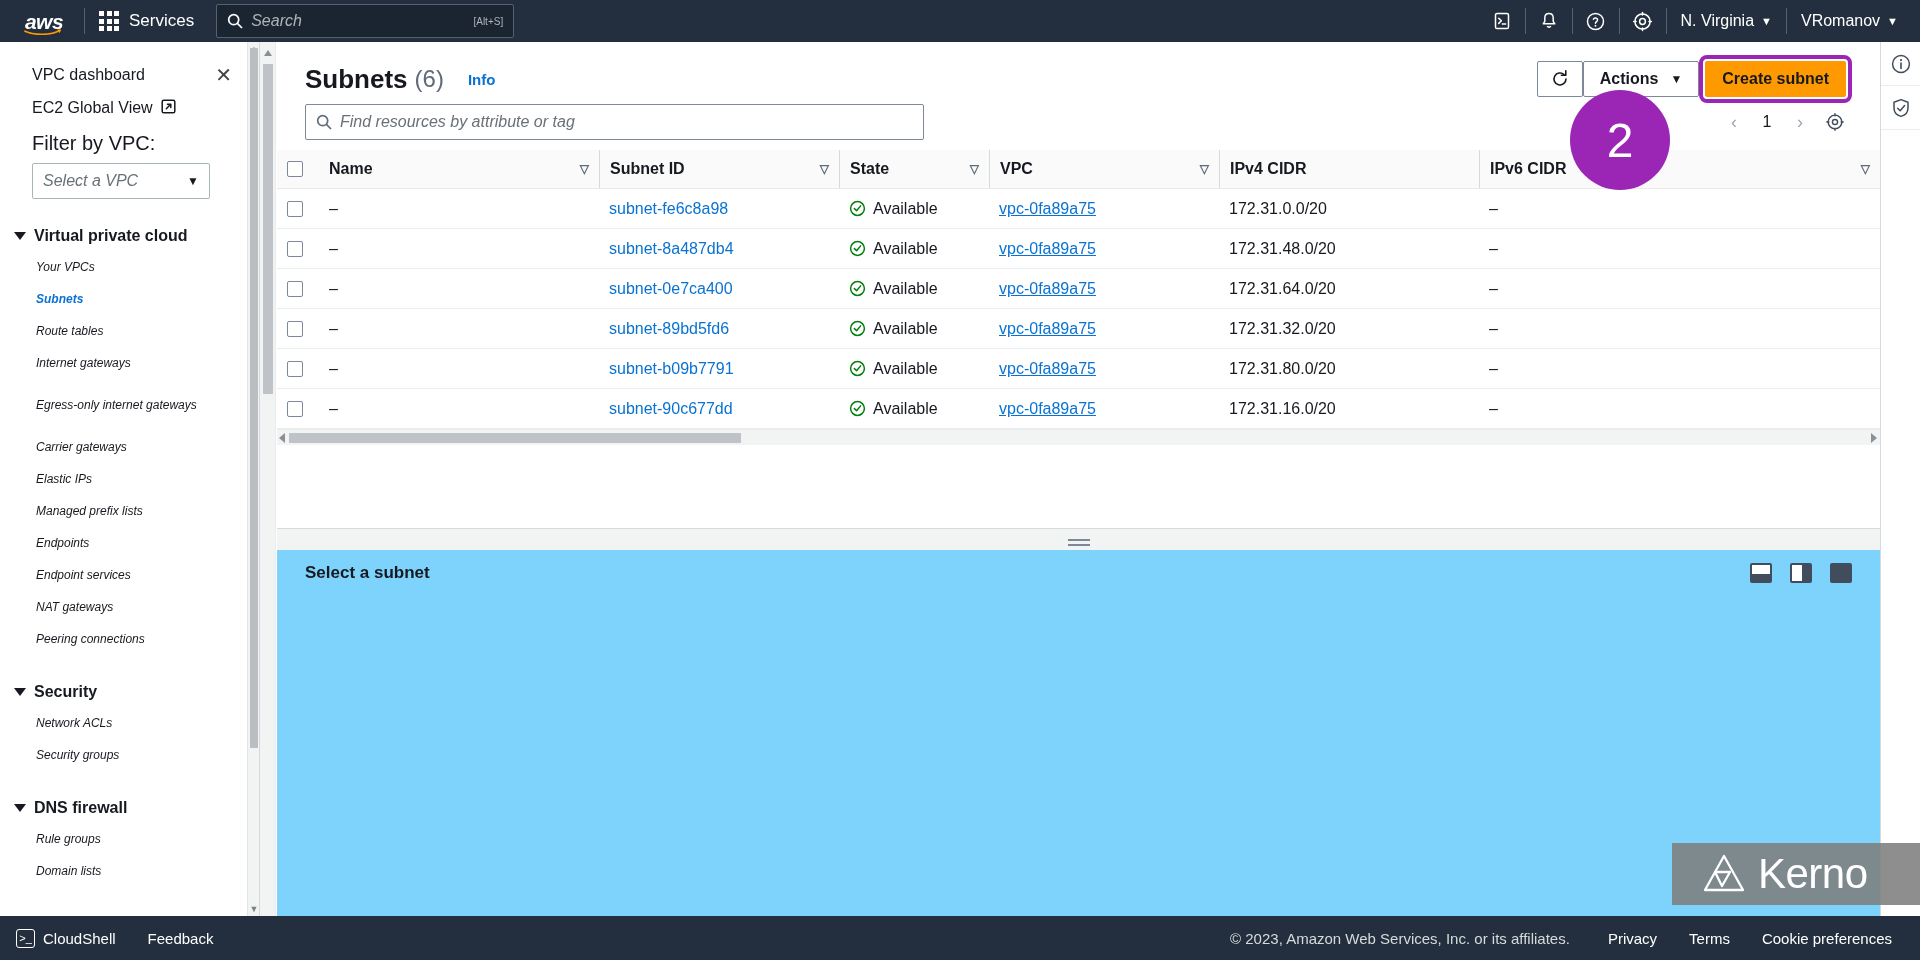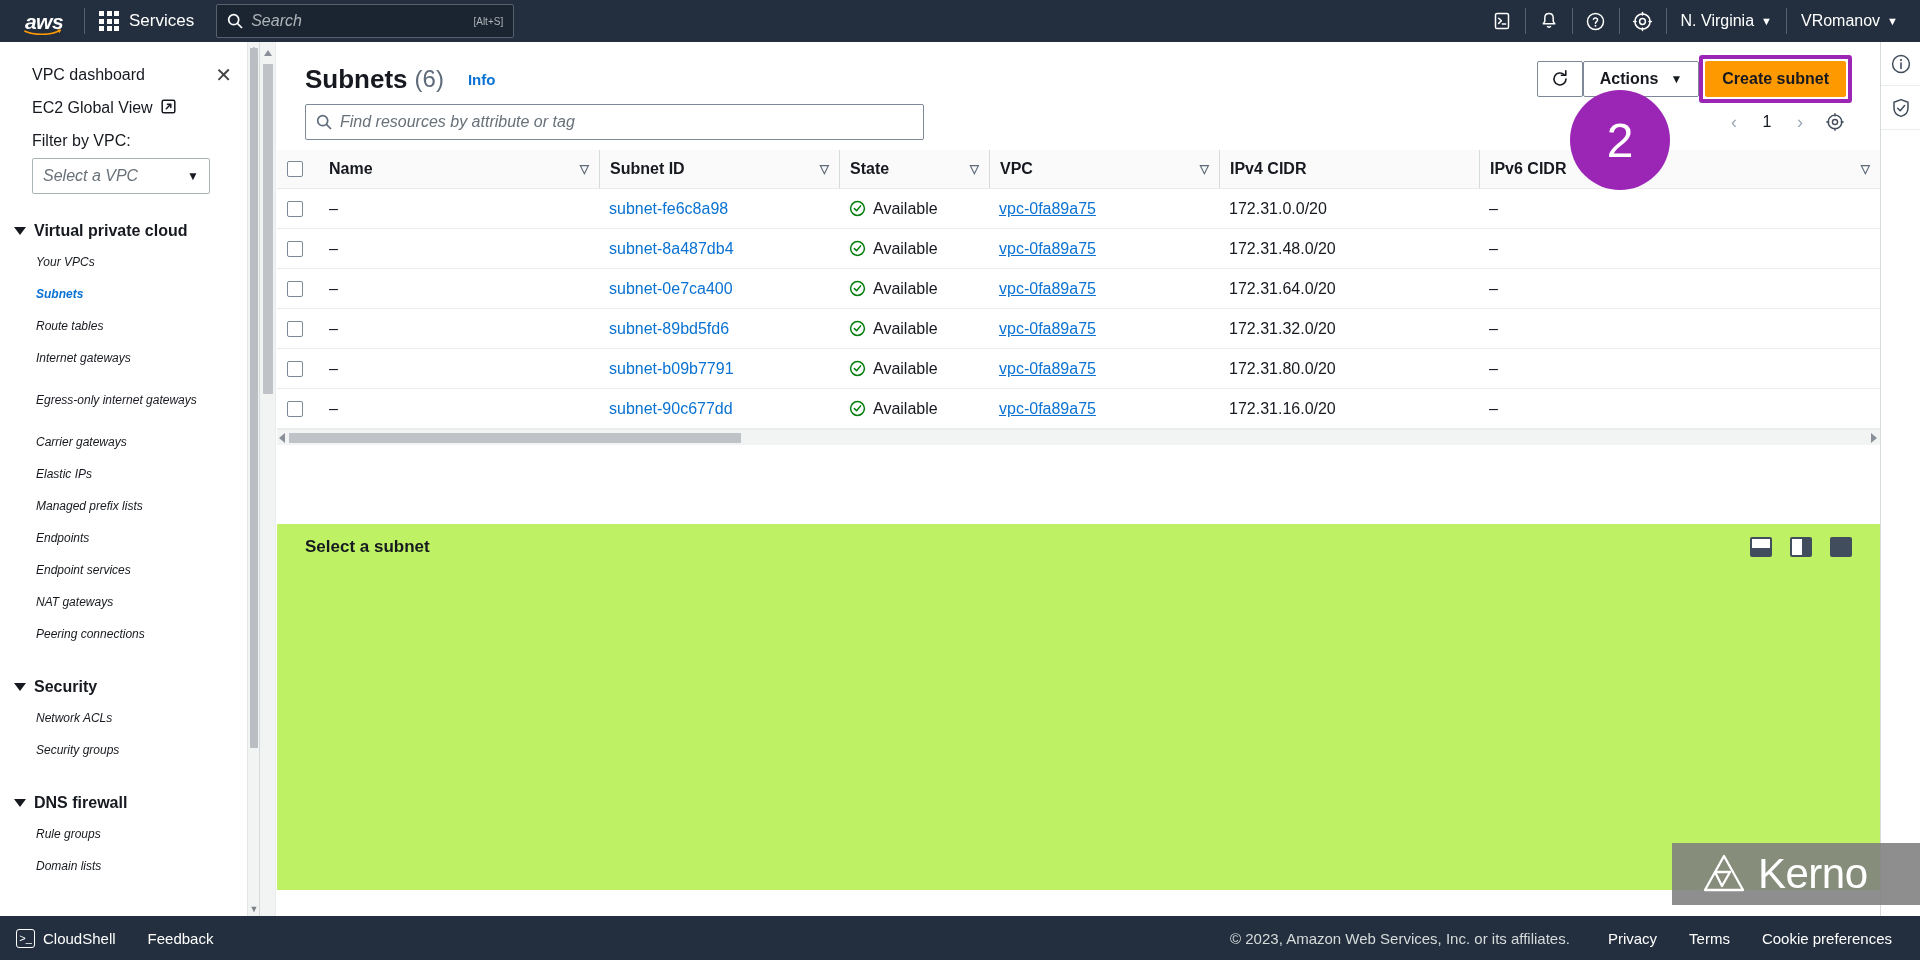--- a/index.html
+++ b/index.html
@@ -59,21 +59,21 @@
   #sidebar-inner { padding: 18px 0 20px 0; width: 258px; }
   .sb-top { padding: 0 20px 0 32px; font-size: 16px; color: #16191f;
     display: flex; align-items: center; justify-content: space-between;
     height: 30px; }
   .sb-link { color: #16191f; cursor: pointer; }
   .sb-close { cursor: pointer; color: #444; font-size: 20px; line-height: 1;
     padding: 2px 6px; }
   .sb-ec2 { padding: 4px 20px 0 32px; font-size: 16px; color: #16191f;
     height: 32px; display: flex; align-items: center; cursor: pointer; }
   .ext-ico { margin-left: 8px; }
-  .sb-filterlabel { padding: 10px 20px 4px 32px; font-size: 16px; color: #16191f; }
+  .sb-filterlabel { padding: 10px 20px 4px 32px; font-size: 20px; color: #16191f; }
   .sb-select {
     margin: 4px 20px 0 32px; width: 178px; height: 36px;
     border: 1px solid #aab7b8; border-radius: 2px; background: #fff;
     display: flex; align-items: center; justify-content: space-between;
     padding: 0 10px; cursor: pointer;
   }
   .sb-select .val { font-size: 16px; color: #687078; font-style: italic; }
   .sb-group {
     margin-top: 22px; padding: 0 20px 0 14px; font-size: 16px;
     font-weight: bold; color: #16191f; display: flex; align-items: center;
@@ -124,21 +124,21 @@
     height: 36px; border: 1px solid #7d8998; border-radius: 2px;
     background: #fff; color: #16191f; font-size: 16px; font-weight: bold;
     display: flex; align-items: center; justify-content: center;
     padding: 0 16px; cursor: pointer; font-family: inherit; white-space: nowrap;
   }
   .btn.icon-only { width: 46px; padding: 0; }
   .btn-primary {
     background: #ff9900; border: 1px solid #ff9900; color: #16191f;
     font-weight: bold;
   }
-  .highlight-box { border: 4px solid #9b26b6; border-radius: 3px;
+  .highlight-box { border: 4px solid #9b26b6; border-radius: 8px;
     padding: 2px; display: inline-flex; }
 
   .filter-row { padding: 6px 28px 0 28px; display: flex; align-items: center; }
   #find-input {
     width: 619px; height: 36px; border: 1px solid #7d8998; border-radius: 2px;
     display: flex; align-items: center; padding: 0 10px; background: #fff;
     cursor: text;
   }
   #find-input .ph { color: #687078; font-style: italic; font-size: 16px;
     margin-left: 8px; }
@@ -192,22 +192,22 @@
   #splitter {
     position: absolute; left: 0; top: 486px; width: 1603px; height: 22px;
     background: #f2f3f3; border-top: 1px solid #d5dbdb; display: flex;
     align-items: center; justify-content: center; cursor: row-resize;
   }
   #splitter .grip { width: 22px; height: 0; border-top: 2px solid #7d8998;
     position: relative; }
   #splitter .grip::after { content: ""; position: absolute; left: 0; top: 3px;
     width: 22px; border-top: 2px solid #7d8998; }
   #bottom-panel {
-    position: absolute; left: 0; top: 482px; width: 1603px; height: 366px;
-    background: #bef264;
+    position: absolute; left: 0; top: 508px; width: 1603px; height: 366px;
+    background: #7dd3fc;
   }
   #panel-header { display: flex; align-items: center; height: 46px;
     padding: 0 28px; }
   .panel-title { font-size: 17px; font-weight: bold; color: #16191f; }
   .panel-icons { margin-left: auto; display: flex; align-items: center; gap: 18px; }
   .p-ico { width: 22px; height: 20px; border: 2px solid #414d5c;
     border-radius: 2px; cursor: pointer; position: relative; background: #fff; }
   .p-ico.bottom::after { content: ""; position: absolute; left: 0; bottom: 0;
     width: 100%; height: 7px; background: #414d5c; }
   .p-ico.side::after { content: ""; position: absolute; right: 0; top: 0;

